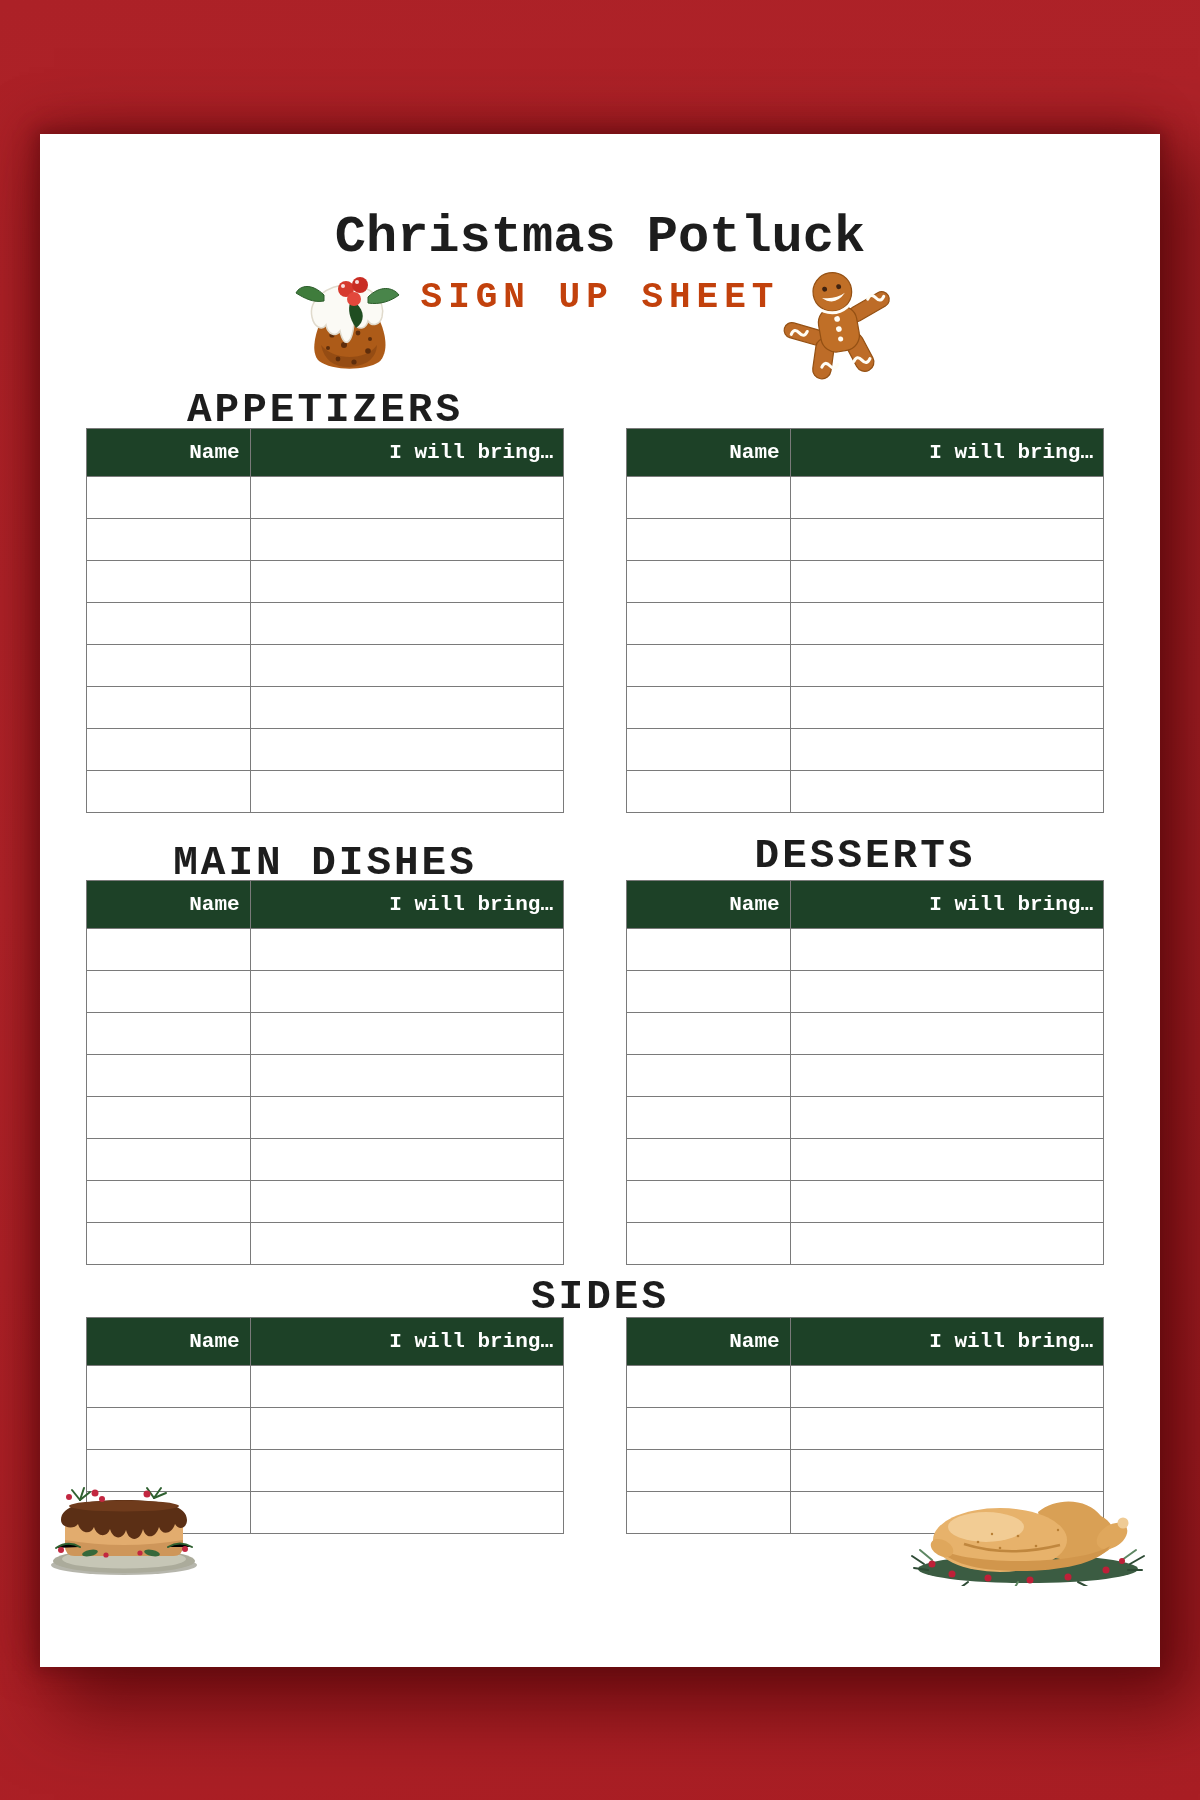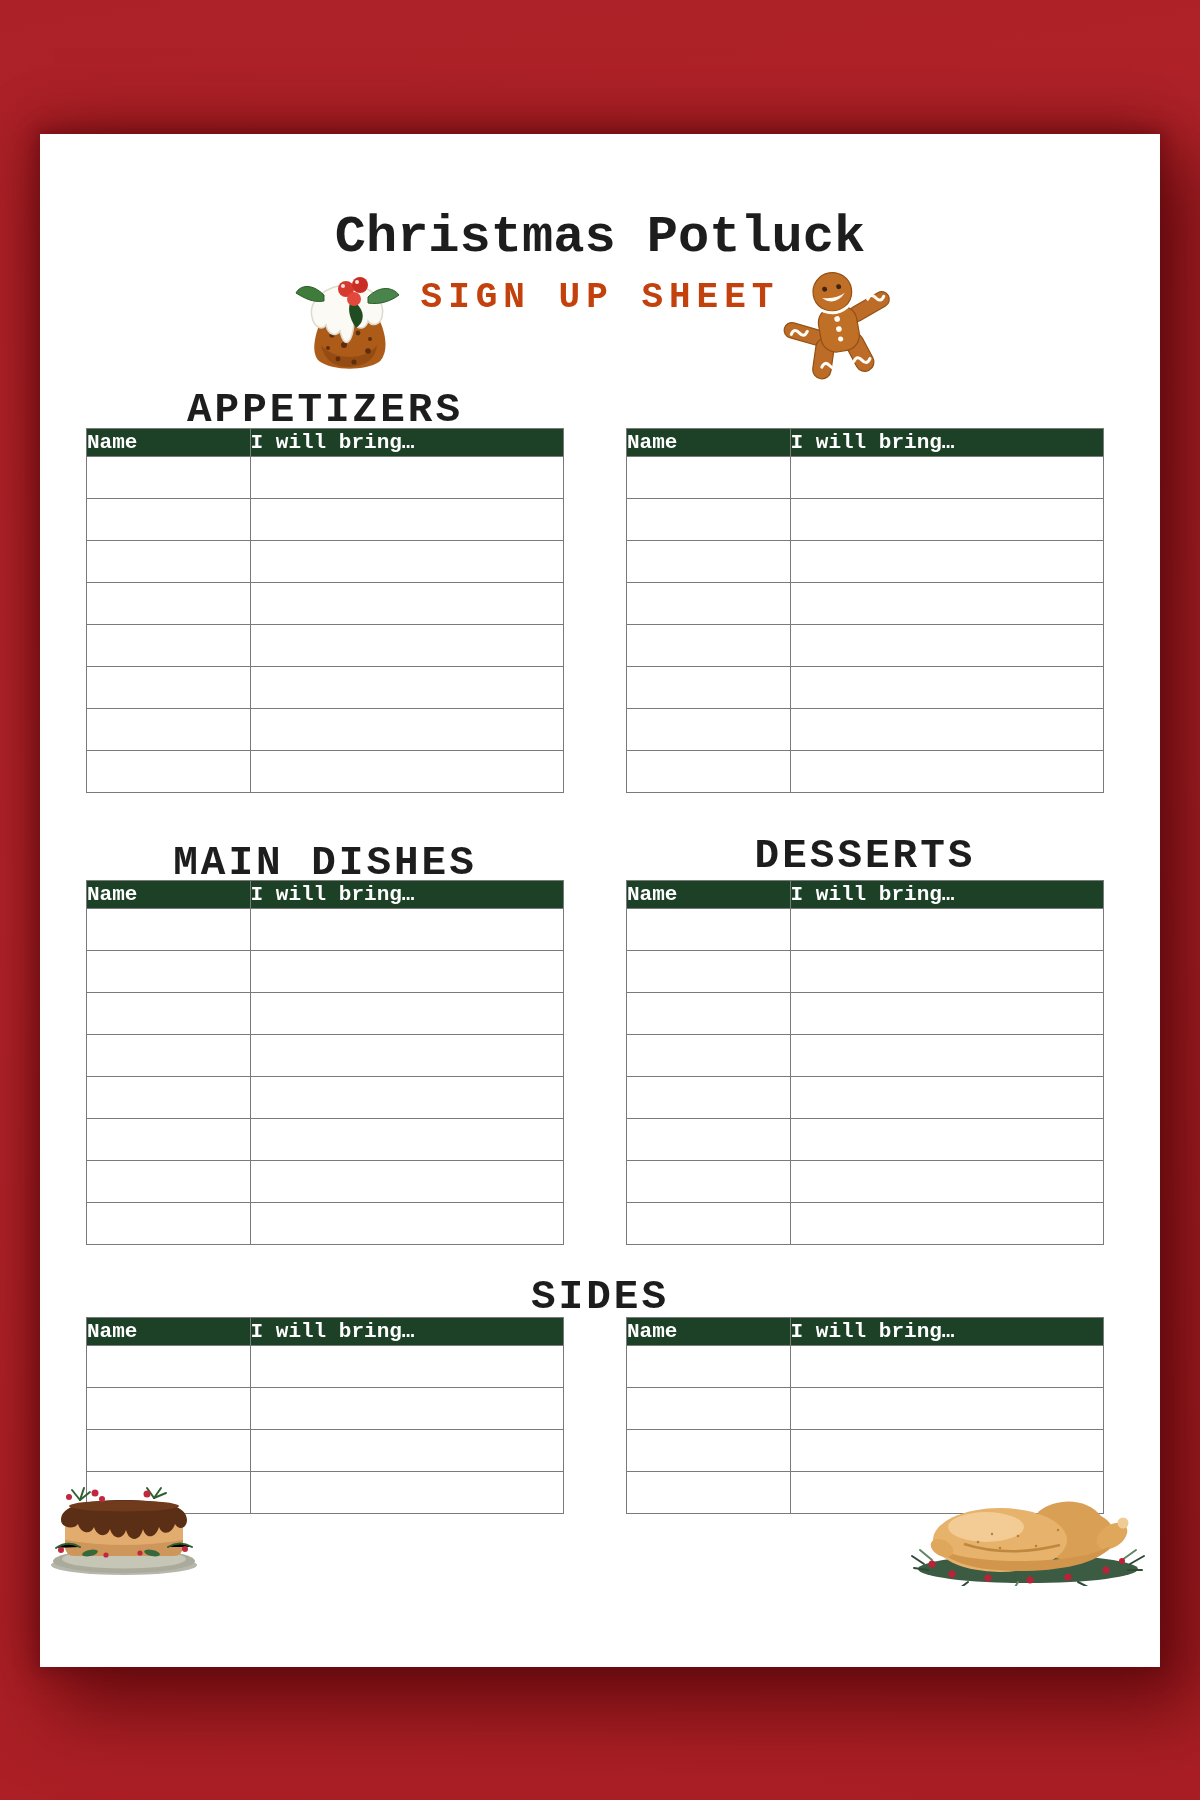--- a/index.html
+++ b/index.html
@@ -35,21 +35,21 @@
   #st-desserts{left:586px;top:698px;width:478px;}
   #st-other{left:0;top:1139px;width:100%;}
   .signup-table{
     position:absolute;width:478px;border-collapse:collapse;table-layout:fixed;
     background:#ffffff;
   }
   .signup-table col.c-name{width:34.3%;}
   .signup-table th{
     height:27px;background:#1d4127;color:#ffffff;
     font-size:21px;font-weight:bold;letter-spacing:0;
-    border:1.5px solid #7a7a7a;padding:0;text-align:left;
+    border:1.5px solid #7a7a7a;padding:10px;text-align:right;
     font-family:"Liberation Mono","DejaVu Sans Mono",monospace;
   }
   .signup-table td{
     height:41px;border:1.5px solid #7a7a7a;padding:0;background:#ffffff;
   }
   #tbl-appetizers{left:46px;top:294px;}
   #tbl-sides{left:586px;top:294px;}
   #tbl-main-dishes{left:46px;top:746px;}
   #tbl-desserts{left:586px;top:746px;}
   #tbl-other-left{left:46px;top:1183px;}

